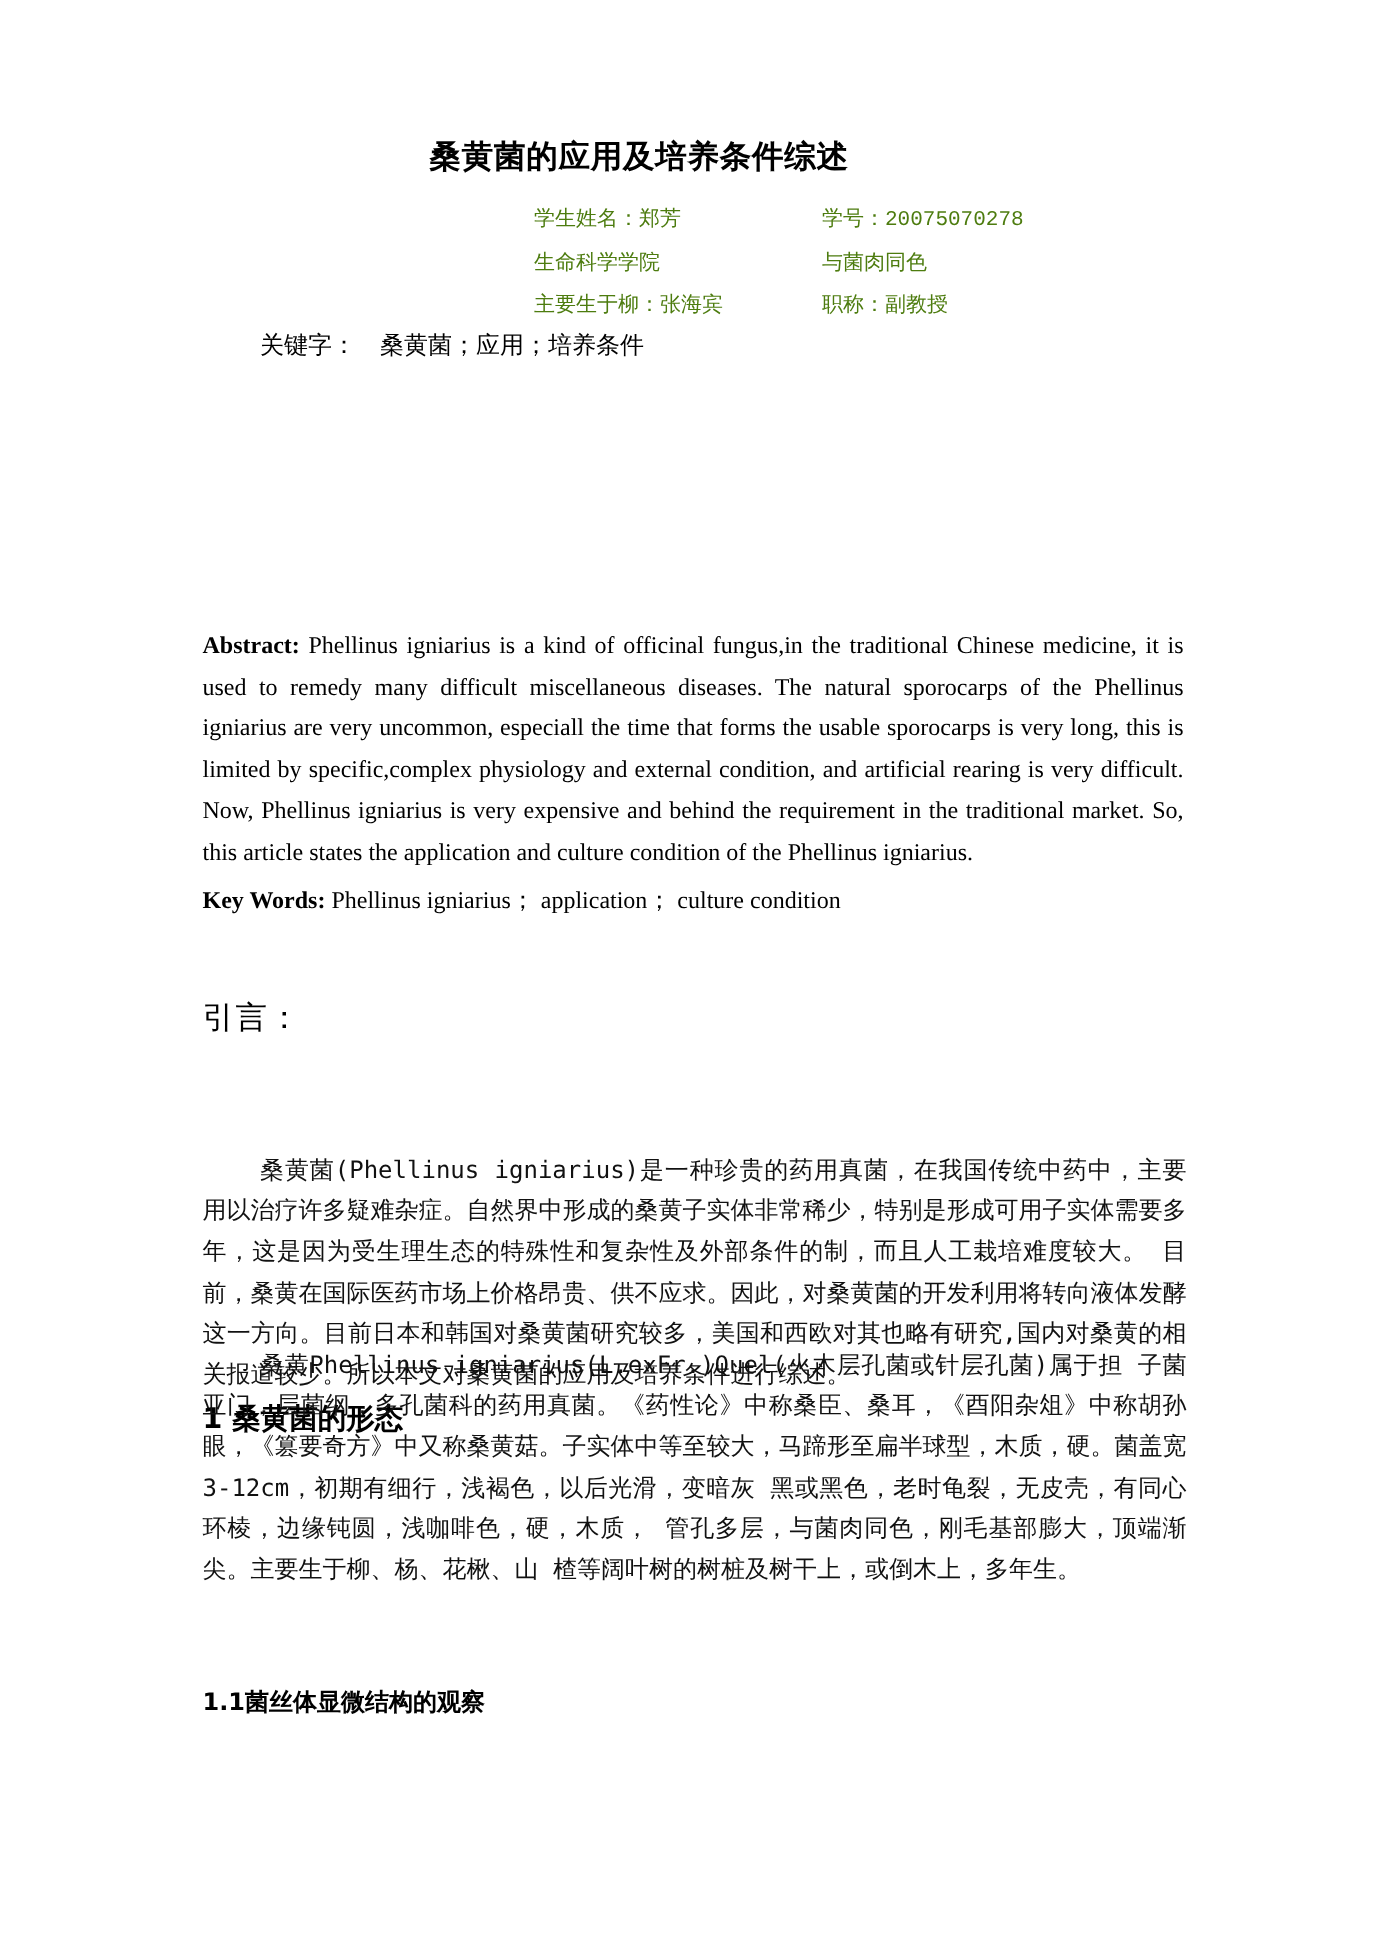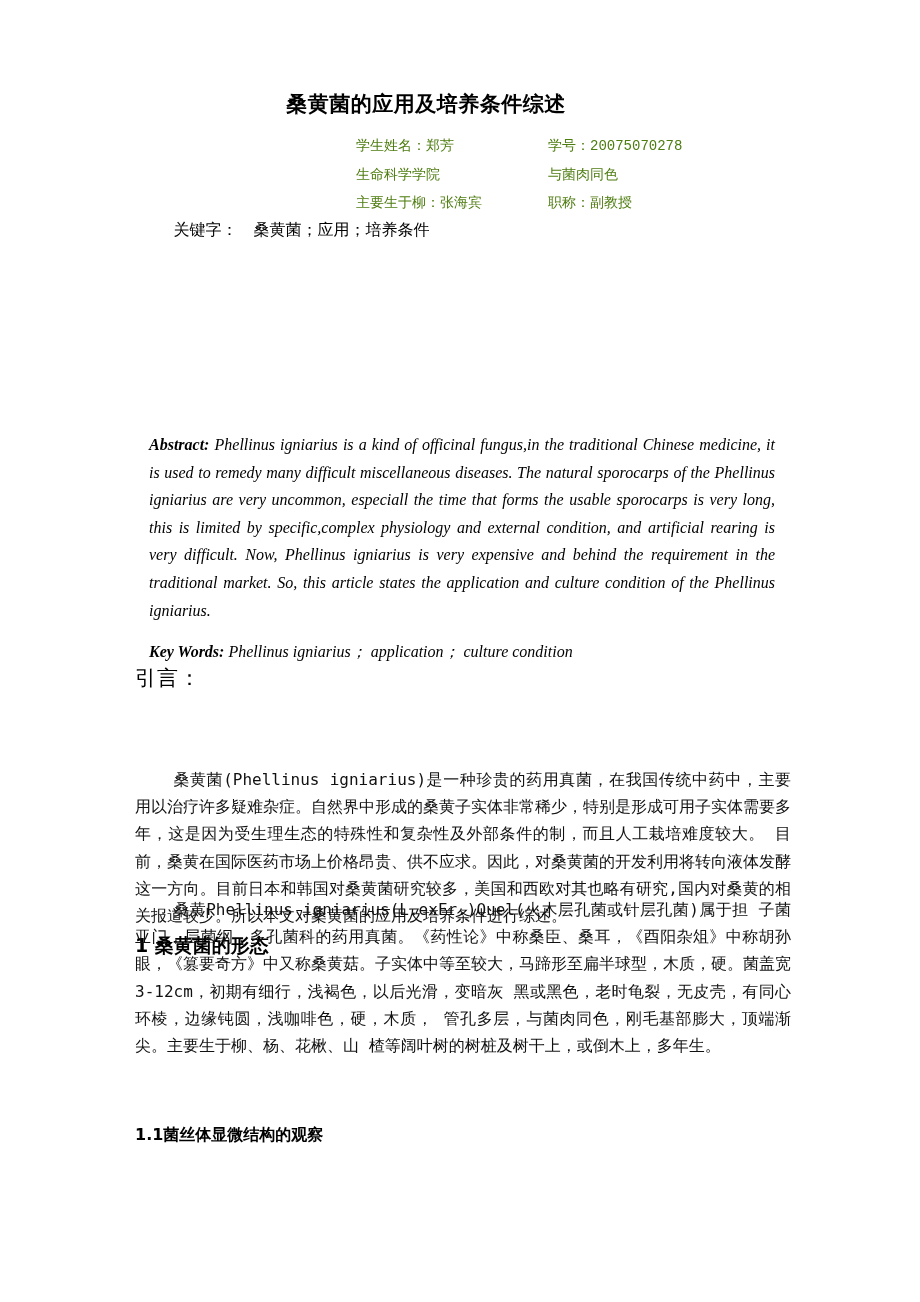--- a/index.html
+++ b/index.html
@@ -61,21 +61,21 @@
     .en-abs {
       position: absolute;
       left: 135px;
       width: 654px;
       top: 417px;
       font-family: "Liberation Serif", "DejaVu Serif", serif;
       font-size: 16px;
       line-height: 27.6px;
       text-align: justify;
     }
-    .en-abs p { margin: 14px; font-style: italic; }
+    .en-abs p { margin: 0; }
     .en-abs .kw-en { margin-top: 4px; }
     .bold { font-weight: bold; }
     .h-intro {
       position: absolute;
       left: 135px;
       top: 664px;
       font-family: "DejaVu Sans", "Liberation Sans", sans-serif;
       font-size: 21px;
       font-weight: normal;
       letter-spacing: 1px;

